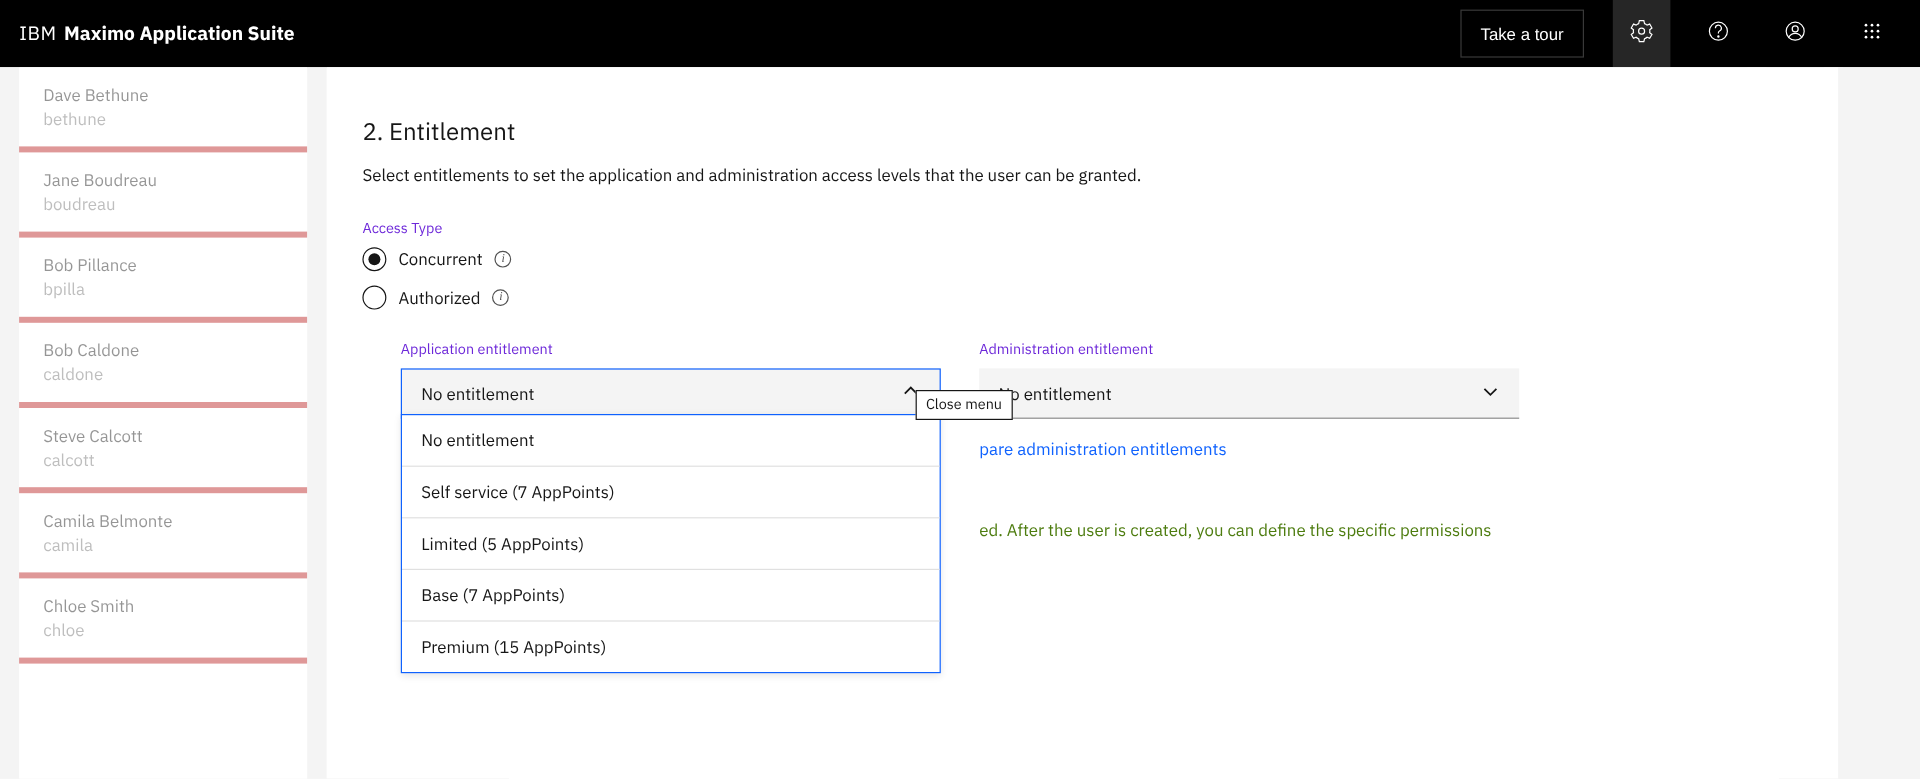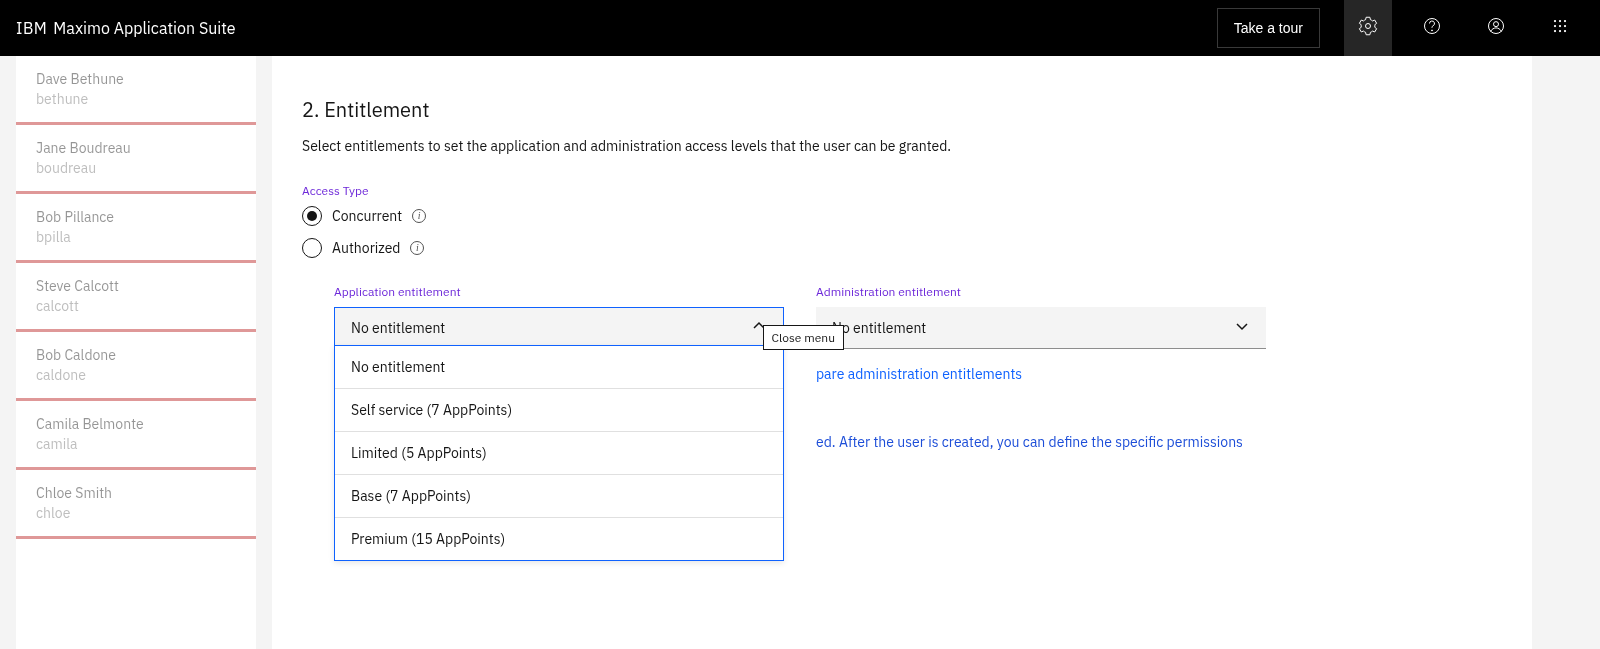--- a/index.html
+++ b/index.html
@@ -16,21 +16,21 @@
     height: 56px;
     background: #000;
     color: #fff;
     display: flex;
     align-items: center;
     padding: 0 16px;
     justify-content: space-between;
   }
   .brand { display: flex; align-items: baseline; gap: 6px; text-align: right; }
   .brand-ibm { font-weight: 400; font-size: 16px; letter-spacing: 0.5px; }
-  .brand-suite { font-weight: 400; font-size: 16px; }
+  .brand-suite { font-weight: 700; font-size: 16px; }
   .topbar-right { display: flex; align-items: center; gap: 16px; }
   .tour-btn {
     background: #000; color: #fff; border: 1px solid #393939;
     padding: 0 16px; height: 40px; display: flex; align-items: center;
     font-size: 14px; cursor: pointer; margin-right: 8px;
   }
   .top-icon-btn {
     width: 48px; height: 56px; display:flex; align-items:center; justify-content:center;
     background: #000; cursor:pointer; color: #fff;
   }
@@ -47,21 +47,21 @@
     background: #fff;
     overflow: hidden;
     position: relative;
   }
   .sidebar::after {
     content:''; position:absolute; top:0; left:0; right:0; bottom:0;
     background: rgba(255,255,255,0.55); pointer-events:none;
   }
   .user-item {
     padding: 14px 20px;
-    border-bottom: 3px solid #b91c1c;
+    border-bottom: 5px solid #b91c1c;
   }
   .user-name { font-size: 14px; color:#161616; }
   .user-username { font-size: 14px; color:#6f6f6f; margin-top:2px; }
 
   .gutter { width: 16px; background:#f4f4f4; }
 
   .main-wrap {
     flex: 1;
     background: #f4f4f4;
     display: flex;
@@ -123,21 +123,21 @@
   .dropdown-option:last-child { border-bottom:none; }
 
   .tooltip {
     position:absolute; top: 41px; right:-60px;
     background:#fff; border:1px solid #161616; padding: 4px 8px; font-size:12px;
     z-index: 20; white-space: nowrap;
   }
 
   .compare-link { color:#0f62fe; font-size:14px; margin-top:16px; display:inline-block; cursor:pointer; }
 
-  .below-text { font-size:14px; color:#1d4ed8; margin-top:50px; }
+  .below-text { font-size:14px; color:#4d7c0f; margin-top:50px; }
 
   .right-gutter { flex:1; background:#f4f4f4; }
 </style>
 </head>
 <body>
 
 <div class="topbar">
   <div class="brand">
     <span class="brand-ibm">IBM</span>
     <span class="brand-suite">Maximo Application Suite</span>
@@ -198,26 +198,26 @@
     </div>
     <div class="user-item">
       <div class="user-name">Jane Boudreau</div>
       <div class="user-username">boudreau</div>
     </div>
     <div class="user-item">
       <div class="user-name">Bob Pillance</div>
       <div class="user-username">bpilla</div>
     </div>
     <div class="user-item">
+      <div class="user-name">Bob Caldone</div>
+      <div class="user-username">caldone</div>
+    </div>
+    <div class="user-item">
       <div class="user-name">Steve Calcott</div>
       <div class="user-username">calcott</div>
-    </div>
-    <div class="user-item">
-      <div class="user-name">Bob Caldone</div>
-      <div class="user-username">caldone</div>
     </div>
     <div class="user-item">
       <div class="user-name">Camila Belmonte</div>
       <div class="user-username">camila</div>
     </div>
     <div class="user-item">
       <div class="user-name">Chloe Smith</div>
       <div class="user-username">chloe</div>
     </div>
   </div>

